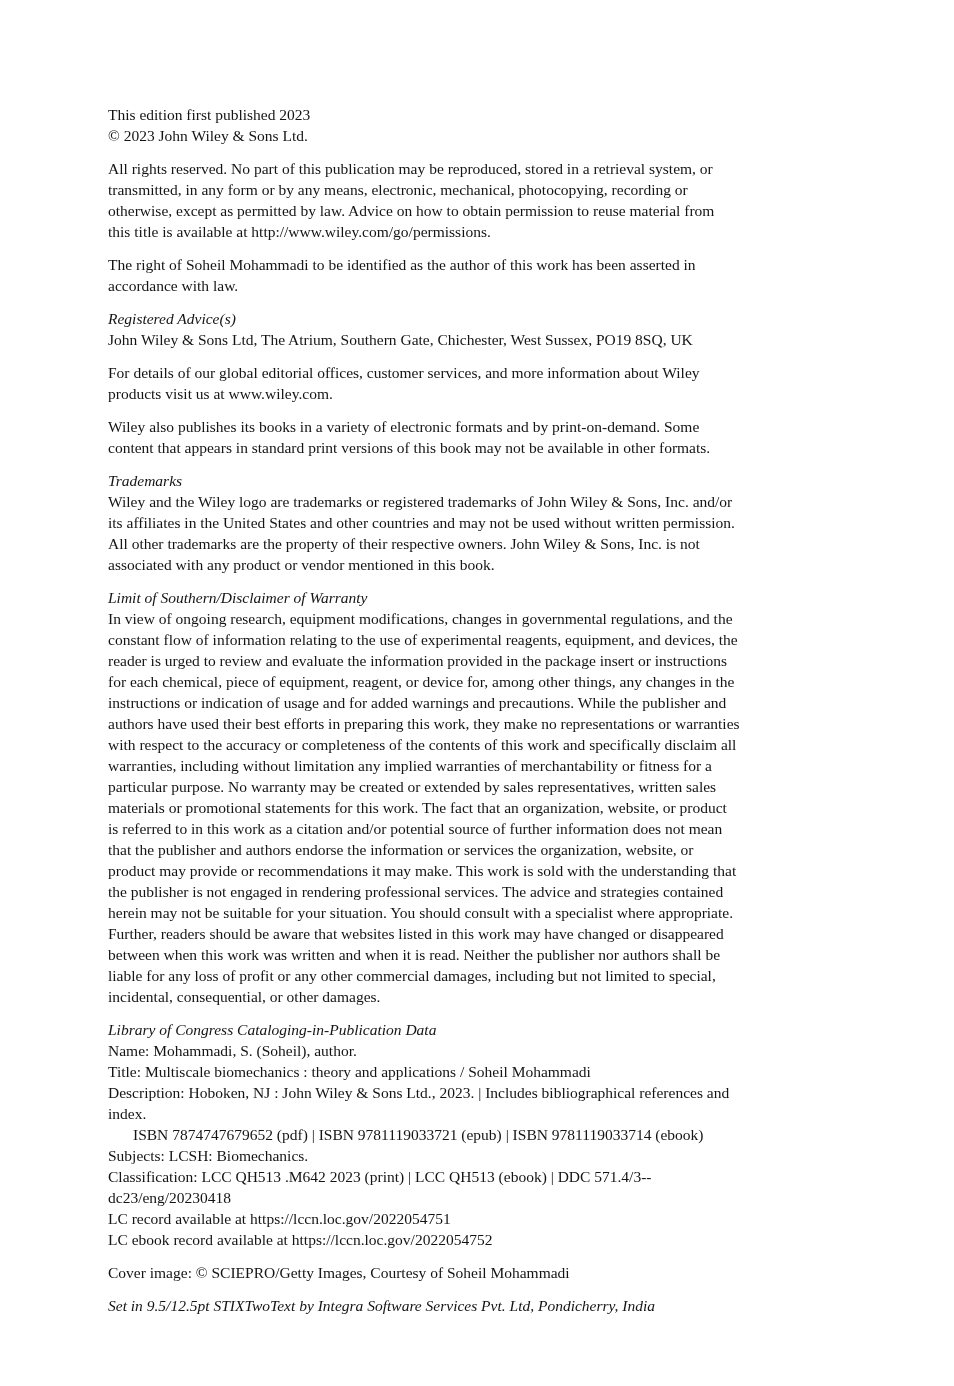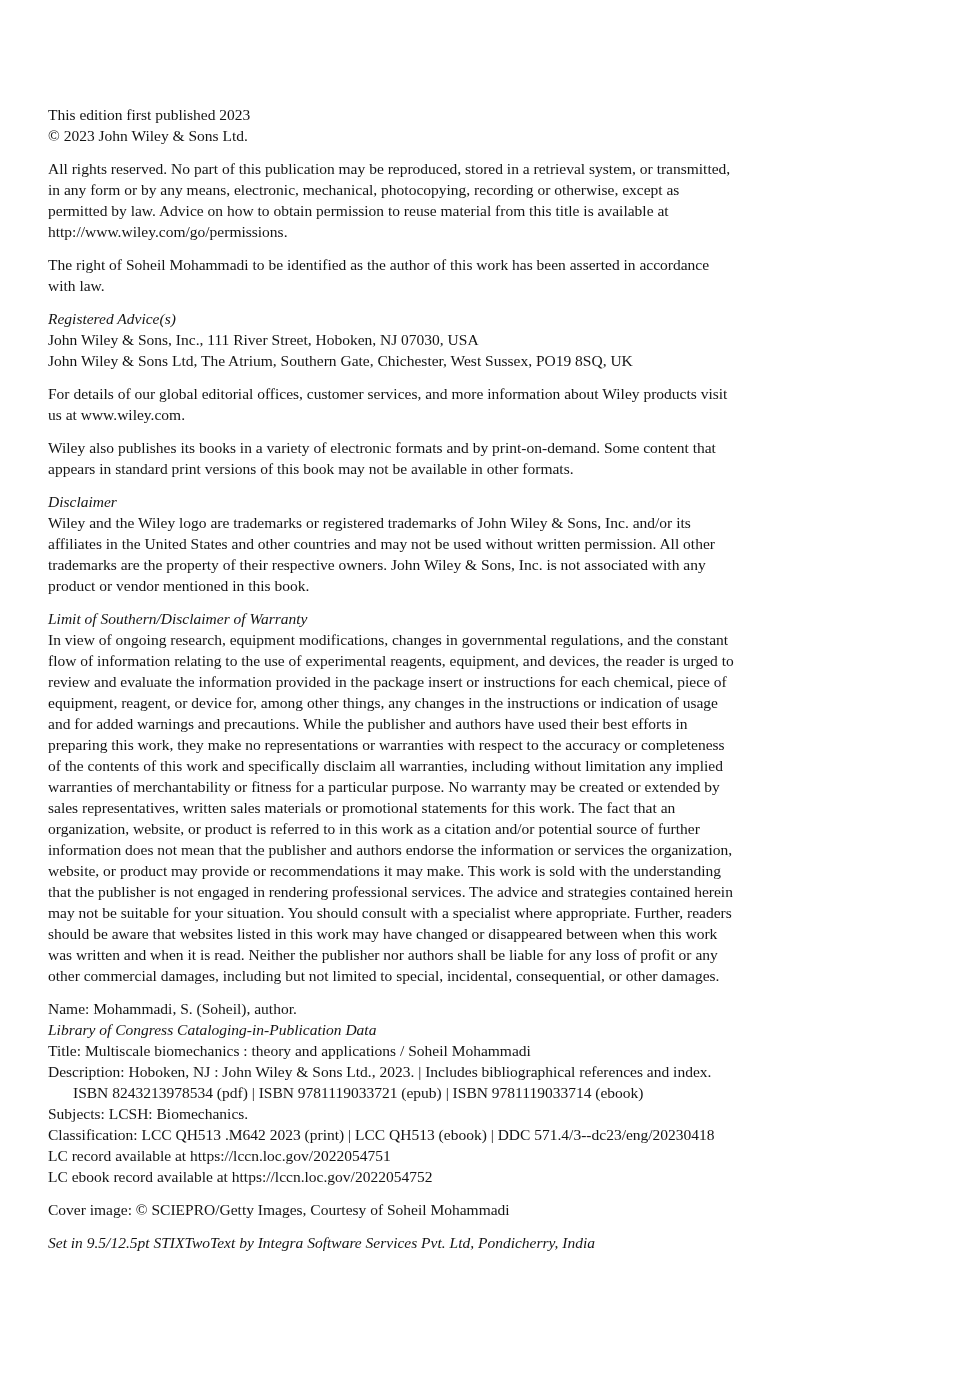--- a/index.html
+++ b/index.html
@@ -6,21 +6,21 @@
     margin: 0;
     padding: 0;
     background: #ffffff;
   }
   .page {
     position: relative;
     width: 840px;
     height: 1386px;
     background: #ffffff;
     box-sizing: border-box;
-    padding: 104px 100px 0 48px;
+    padding: 104px 100px 0 108px;
     overflow: hidden;
     font-family: "Liberation Serif", "DejaVu Serif", serif;
     font-size: 15.5px;
     line-height: 21px;
     color: #141414;
   }
   .content {
     max-width: 742px;
   }
   .block {
@@ -50,44 +50,43 @@
       <div class="line">This edition first published 2023</div>
       <div class="line">© 2023 John Wiley &amp; Sons Ltd.</div>
     </div>
 
     <div class="block line">All rights reserved. No part of this publication may be reproduced, stored in a retrieval system, or transmitted, in any form or by any means, electronic, mechanical, photocopying, recording or otherwise, except as permitted by law. Advice on how to obtain permission to reuse material from this title is available at http://www.wiley.com/go/permissions.</div>
 
     <div class="block line">The right of Soheil Mohammadi to be identified as the author of this work has been asserted in accordance with law.</div>
 
     <div class="block">
       <div class="line italic">Registered Advice(s)</div>
-      <div class="line">John Wiley &amp; Sons, Inc., 111 River Street, Hoboken, NJ 07030, USA</div>
       <div class="line">John Wiley &amp; Sons Ltd, The Atrium, Southern Gate, Chichester, West Sussex, PO19 8SQ, UK</div>
     </div>
 
     <div class="block line">For details of our global editorial offices, customer services, and more information about Wiley products visit us at www.wiley.com.</div>
 
     <div class="block line">Wiley also publishes its books in a variety of electronic formats and by print-on-demand. Some content that appears in standard print versions of this book may not be available in other formats.</div>
 
     <div class="block">
-      <div class="line italic">Disclaimer</div>
+      <div class="line italic">Trademarks</div>
       <div class="line">Wiley and the Wiley logo are trademarks or registered trademarks of John Wiley &amp; Sons, Inc. and/or its affiliates in the United States and other countries and may not be used without written permission. All other trademarks are the property of their respective owners. John Wiley &amp; Sons, Inc. is not associated with any product or vendor mentioned in this book.</div>
     </div>
 
     <div class="block">
       <div class="line italic">Limit of Southern/Disclaimer of Warranty</div>
       <div class="line">In view of ongoing research, equipment modifications, changes in governmental regulations, and the constant flow of information relating to the use of experimental reagents, equipment, and devices, the reader is urged to review and evaluate the information provided in the package insert or instructions for each chemical, piece of equipment, reagent, or device for, among other things, any changes in the instructions or indication of usage and for added warnings and precautions. While the publisher and authors have used their best efforts in preparing this work, they make no representations or warranties with respect to the accuracy or completeness of the contents of this work and specifically disclaim all warranties, including without limitation any implied warranties of merchantability or fitness for a particular purpose. No warranty may be created or extended by sales representatives, written sales materials or promotional statements for this work. The fact that an organization, website, or product is referred to in this work as a citation and/or potential source of further information does not mean that the publisher and authors endorse the information or services the organization, website, or product may provide or recommendations it may make. This work is sold with the understanding that the publisher is not engaged in rendering professional services. The advice and strategies contained herein may not be suitable for your situation. You should consult with a specialist where appropriate. Further, readers should be aware that websites listed in this work may have changed or disappeared between when this work was written and when it is read. Neither the publisher nor authors shall be liable for any loss of profit or any other commercial damages, including but not limited to special, incidental, consequential, or other damages.</div>
     </div>
 
     <div class="block">
+      <div class="line italic">Library of Congress Cataloging-in-Publication Data</div>
       <div class="line">Name: Mohammadi, S. (Soheil), author.</div>
-      <div class="line italic">Library of Congress Cataloging-in-Publication Data</div>
       <div class="line">Title: Multiscale biomechanics : theory and applications / Soheil Mohammadi</div>
       <div class="line">Description: Hoboken, NJ : John Wiley &amp; Sons Ltd., 2023. | Includes bibliographical references and index.</div>
-      <div class="line indent">ISBN 8243213978534 (pdf) | ISBN 9781119033721 (epub) | ISBN 9781119033714 (ebook)</div>
+      <div class="line indent">ISBN 7874747679652 (pdf) | ISBN 9781119033721 (epub) | ISBN 9781119033714 (ebook)</div>
       <div class="line">Subjects: LCSH: Biomechanics.</div>
       <div class="line">Classification: LCC QH513 .M642 2023 (print) | LCC QH513 (ebook) | DDC 571.4/3--dc23/eng/20230418</div>
       <div class="line">LC record available at https://lccn.loc.gov/2022054751</div>
       <div class="line">LC ebook record available at https://lccn.loc.gov/2022054752</div>
     </div>
 
     <div class="block">
       <div class="line">Cover image: © SCIEPRO/Getty Images, Courtesy of Soheil Mohammadi</div>
     </div>
 

